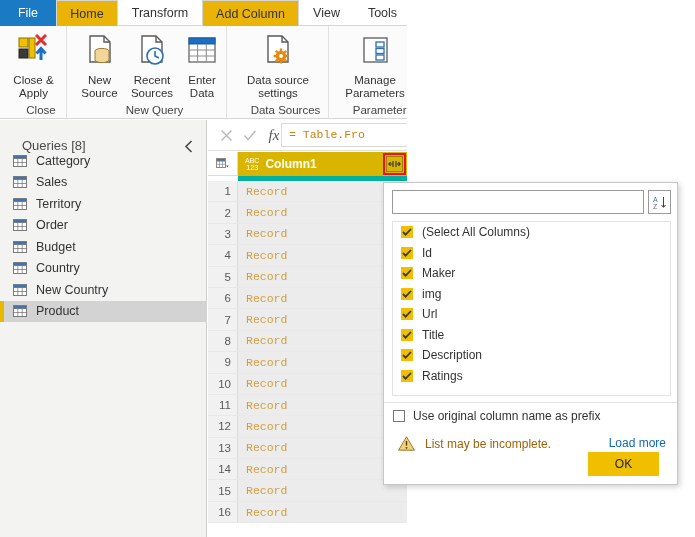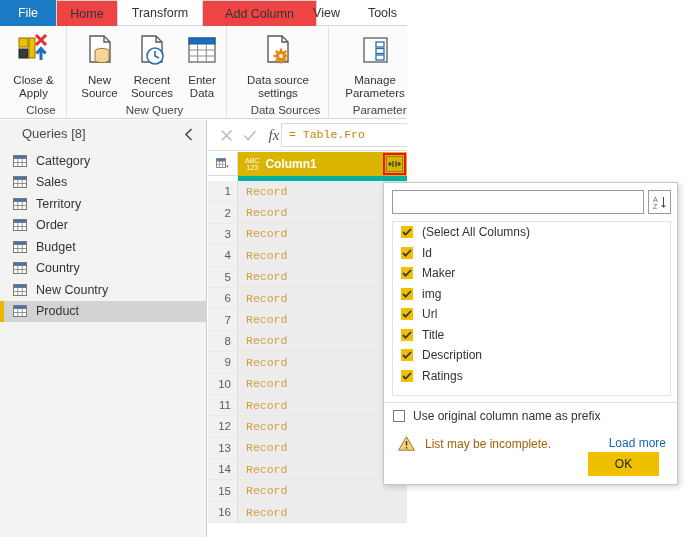--- a/index.html
+++ b/index.html
@@ -40,21 +40,21 @@
     color: #333333;
     text-align: center;
     white-space: nowrap;
     cursor: default;
   }
   .tab.file {
     background: #1a7bc4;
     color: #ffffff;
   }
   .tab.active {
-    background: #ef4444;
+    background: #eab308;
     border-left: 1px solid #d6d6d6;
     border-right: 1px solid #d6d6d6;
     border-top: 1px solid #d6d6d6;
     border-bottom: 1px solid #ffffff;
     height: 27px;
   }
 
   
   .ribbon {
     position: absolute; left: 0; top: 26px;
@@ -121,21 +121,21 @@
   }
 
   
   .queries {
     position: absolute; left: 0; top: 120px;
     width: 207px; height: 417px;
     background: #f3f3f2;
     border-right: 1px solid #cccccc;
   }
   .queries-hdr {
-    position: absolute; left: 0; top: 0;
+    position: absolute; left: 0; top: 12px;
     width: 207px; height: 30px;
   }
   .queries-title {
     position: absolute; left: 22px; top: 6px;
     font-size: 13px; color: #4a4a4a;
   }
   .collapse-btn {
     position: absolute; right: 10px; top: 5px;
     width: 18px; height: 18px;
     display: flex; align-items: center; justify-content: center;
@@ -371,21 +371,21 @@
 <body>
 
 <div id="app">
 
   <div class="app-clip">
 
     <div class="tabstrip" id="tabstrip">
         <div class="tab file" style="left: 0px; width: 56px;">File</div>
         <div class="tab active" style="left: 56px; width: 62px;">Home</div>
         <div class="tab" style="left: 118px; width: 84px;">Transform</div>
-        <div class="tab active" style="left: 202px; width: 115px;">Add Column</div>
+        <div class="tab active" style="left: 202px; width: 97px;">Add Column</div>
         <div class="tab" style="left: 299px; width: 55px;">View</div>
         <div class="tab" style="left: 354px; width: 57px;">Tools</div>
       </div>
 
     <div class="ribbon" id="ribbon">
         <div class="rgroup" style="left: 0px; width: 67px;">
           <div class="rbtn" style="left: 2px; width: 63px;">
             <div class="rbtn-ico">
               <svg width="38" height="38" viewBox="0 0 38 38">
                 <rect x="4" y="6" width="9" height="9" fill="#f0c000" stroke="#8a7200"></rect>

